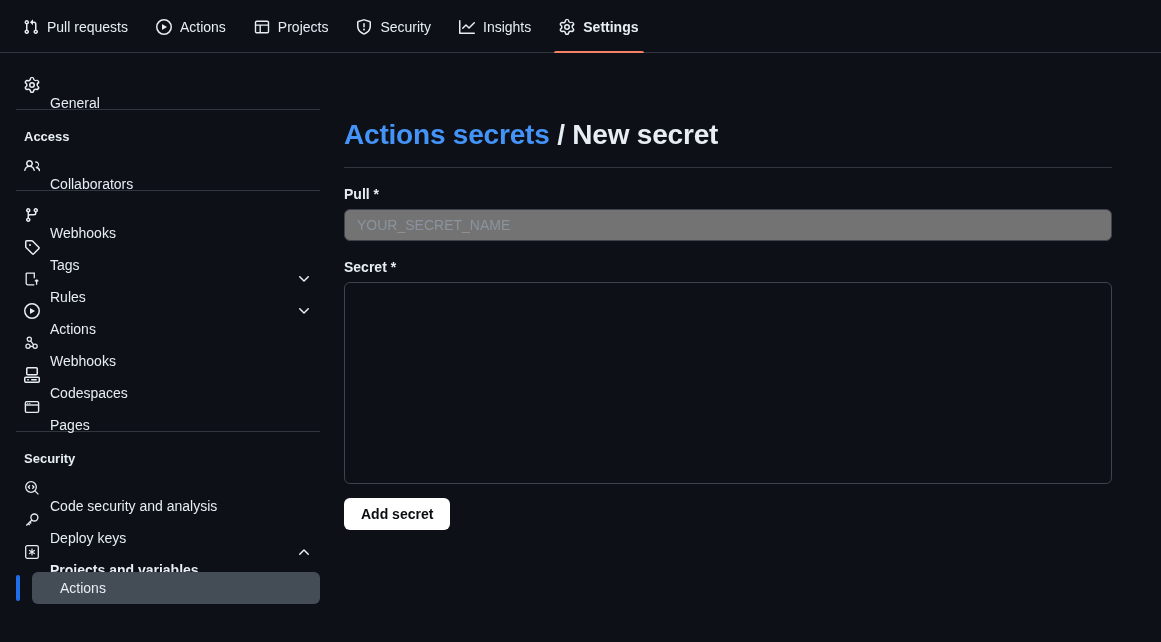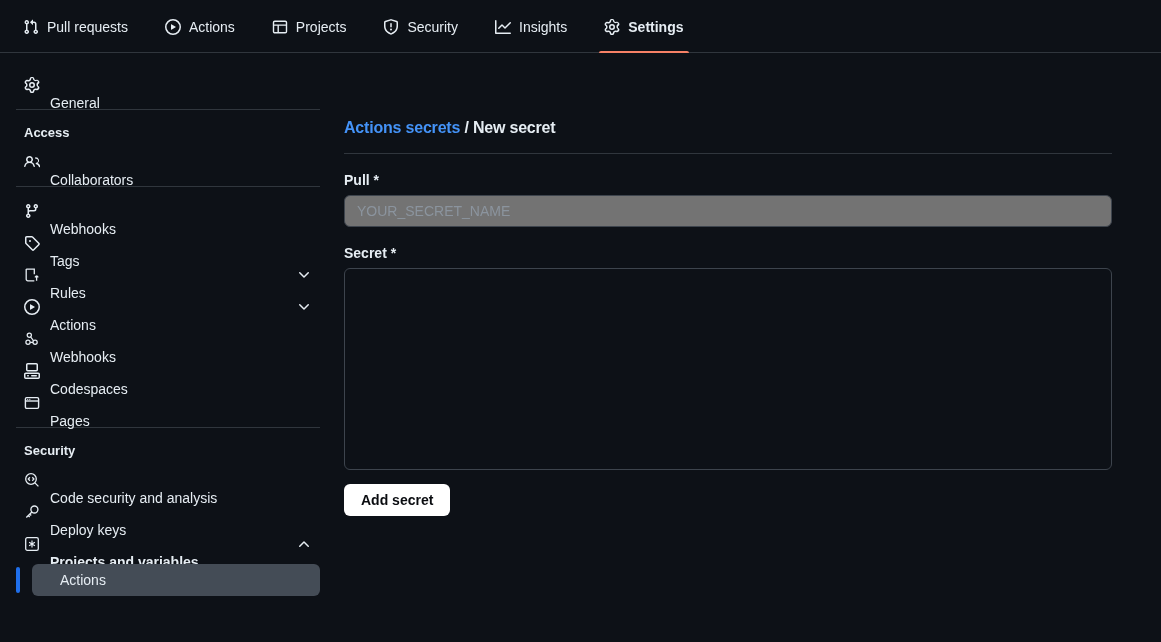--- a/index.html
+++ b/index.html
@@ -13,21 +13,21 @@
   }
 
   
   .topnav {
     position: relative;
     height: 53px;
     background: #0d1117;
     display: flex;
     align-items: center;
     padding-left: 10px;
-    gap: 11px;
+    gap: 2px;
   }
   .topnav::after {
     content: "";
     position: absolute;
     left: 0; right: 0; bottom: 0;
     height: 1px;
     background: #30363d;
   }
   .nav-item {
     position: relative;
@@ -85,21 +85,21 @@
     margin: 8px 0;
   }
   .group-title {
     font-size: 13px;
     font-weight: bold;
     color: #e6edf3;
     padding: 0 8px;
     height: 28px;
     display: flex;
     align-items: center;
-    margin-top: 4px;
+    margin-top: 12px;
   }
   .subitem-wrap {
     position: relative;
     display: flex;
     align-items: center;
     height: 32px;
     margin-top: 4px;
   }
   .subitem {
     margin-left: 16px;
@@ -124,21 +124,21 @@
     background: #1f6feb;
   }
 
   
   .main {
     flex: 1;
     padding: 66px 0 0 8px;
   }
   .inner { width: 768px; }
   .page-title {
-    font-size: 16px;
+    font-size: 28px;
     font-weight: bold;
     color: #e6edf3;
     padding-bottom: 16px;
     border-bottom: 1px solid #30363d;
     letter-spacing: -0.2px;
   }
   .page-title a { color: #4493f8; text-decoration: none; cursor: pointer; }
   .field-label {
     display: block;
     font-size: 14px;

